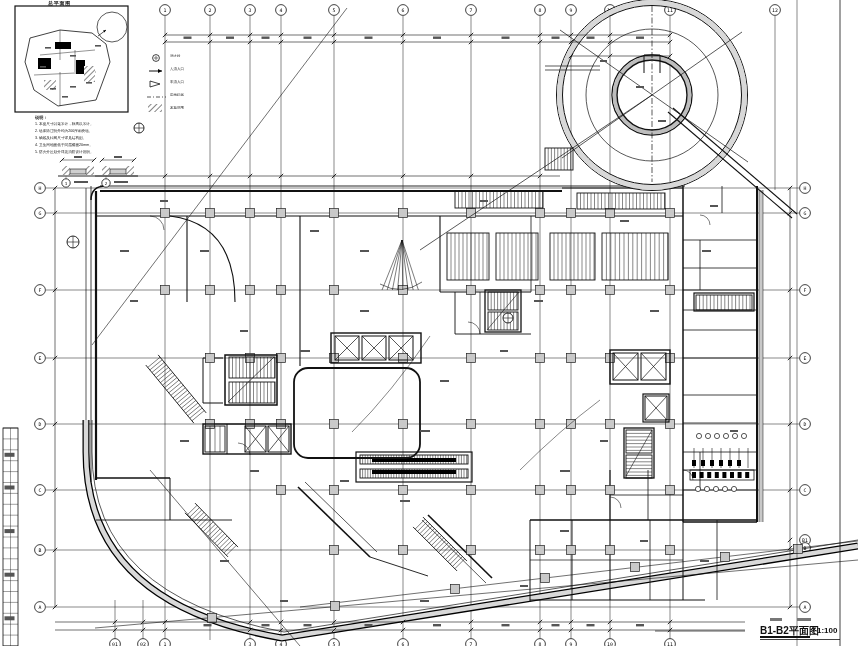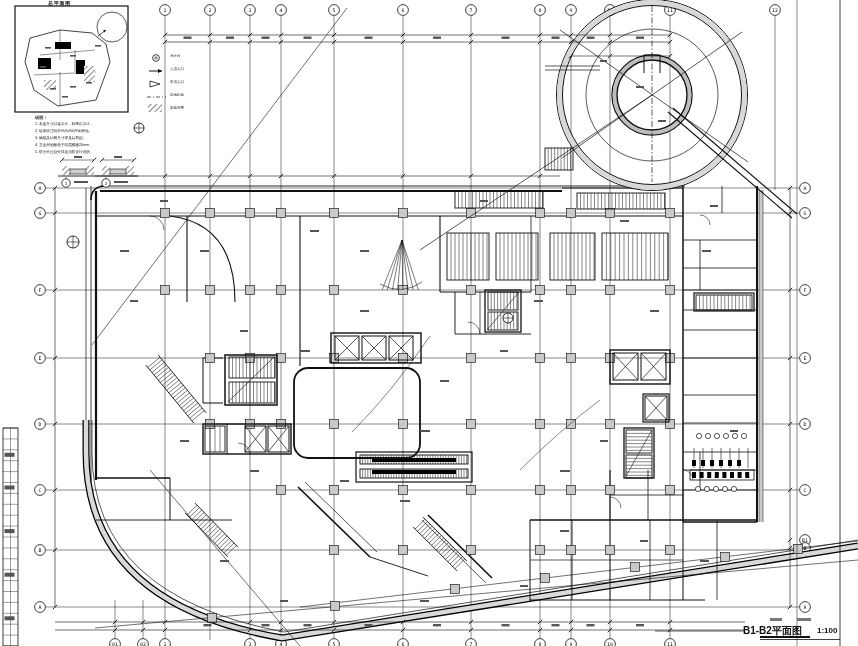--- a/index.html
+++ b/index.html
@@ -8,21 +8,21 @@
   #plan-svg{position:absolute;left:0;top:0;}
   .overlay{position:absolute;z-index:5;}
   .inset-title{font-size:7px;transform-origin:0 0;transform:scale(.72);font-weight:bold;letter-spacing:1px;}
   .legend-row{position:absolute;left:0;height:12px;display:flex;align-items:center;}
   .legend-label{font-size:7px;transform-origin:0 0;transform:scale(.5);white-space:nowrap;margin-left:2px;}
   .notes{line-height:7px;}
   .notes .heading{font-size:7px;transform-origin:0 0;transform:scale(.6);font-weight:bold;}
   .note-line{font-size:7px;transform-origin:0 0;transform:scale(.52);white-space:nowrap;height:7px;}
   .title-block{position:absolute;left:735px;top:616px;width:123px;height:30px;z-index:6;}
   .stamp-bar{position:absolute;top:2px;height:3px;background:#777;}
-  .sheet-title{position:absolute;left:8px;top:8px;font-size:10px;font-weight:bold;letter-spacing:0;}
+  .sheet-title{position:absolute;left:25px;top:8px;font-size:10px;font-weight:bold;letter-spacing:0;}
   .sheet-scale{position:absolute;left:82px;top:10px;font-size:8px;font-weight:bold;}
 </style>
 </head>
 <body>
 
 <svg id="plan-svg" width="858" height="646" viewBox="0 0 858 646">
   <defs>
     <pattern id="hatch" width="4" height="4" patternUnits="userSpaceOnUse" patternTransform="rotate(45)">
       <rect width="4" height="4" fill="#fff"></rect>
       <line x1="0" y1="0" x2="0" y2="4" stroke="#333" stroke-width="1.2"></line>

